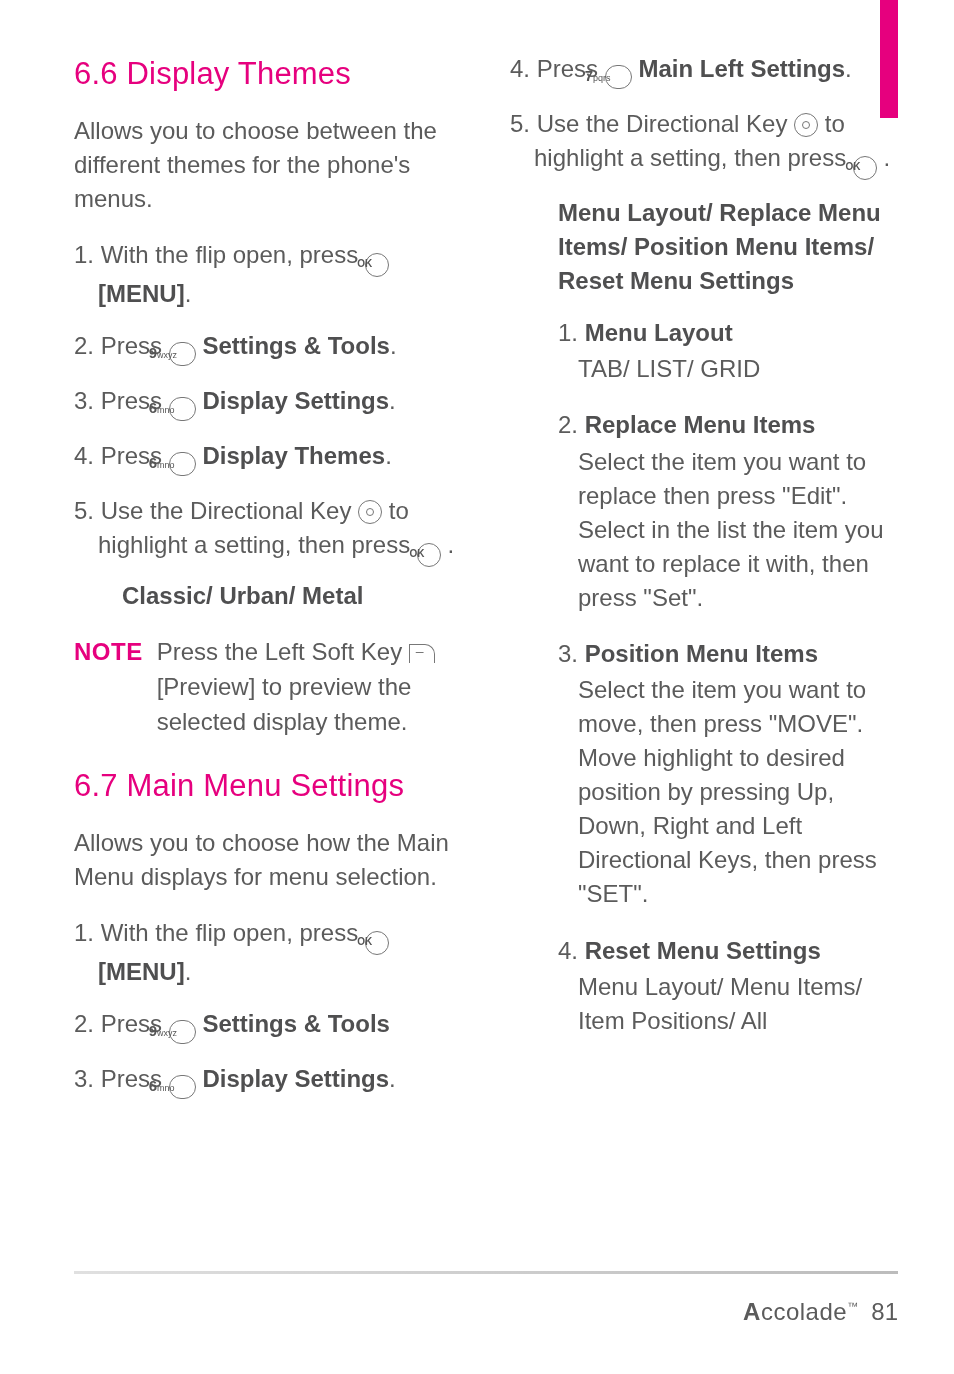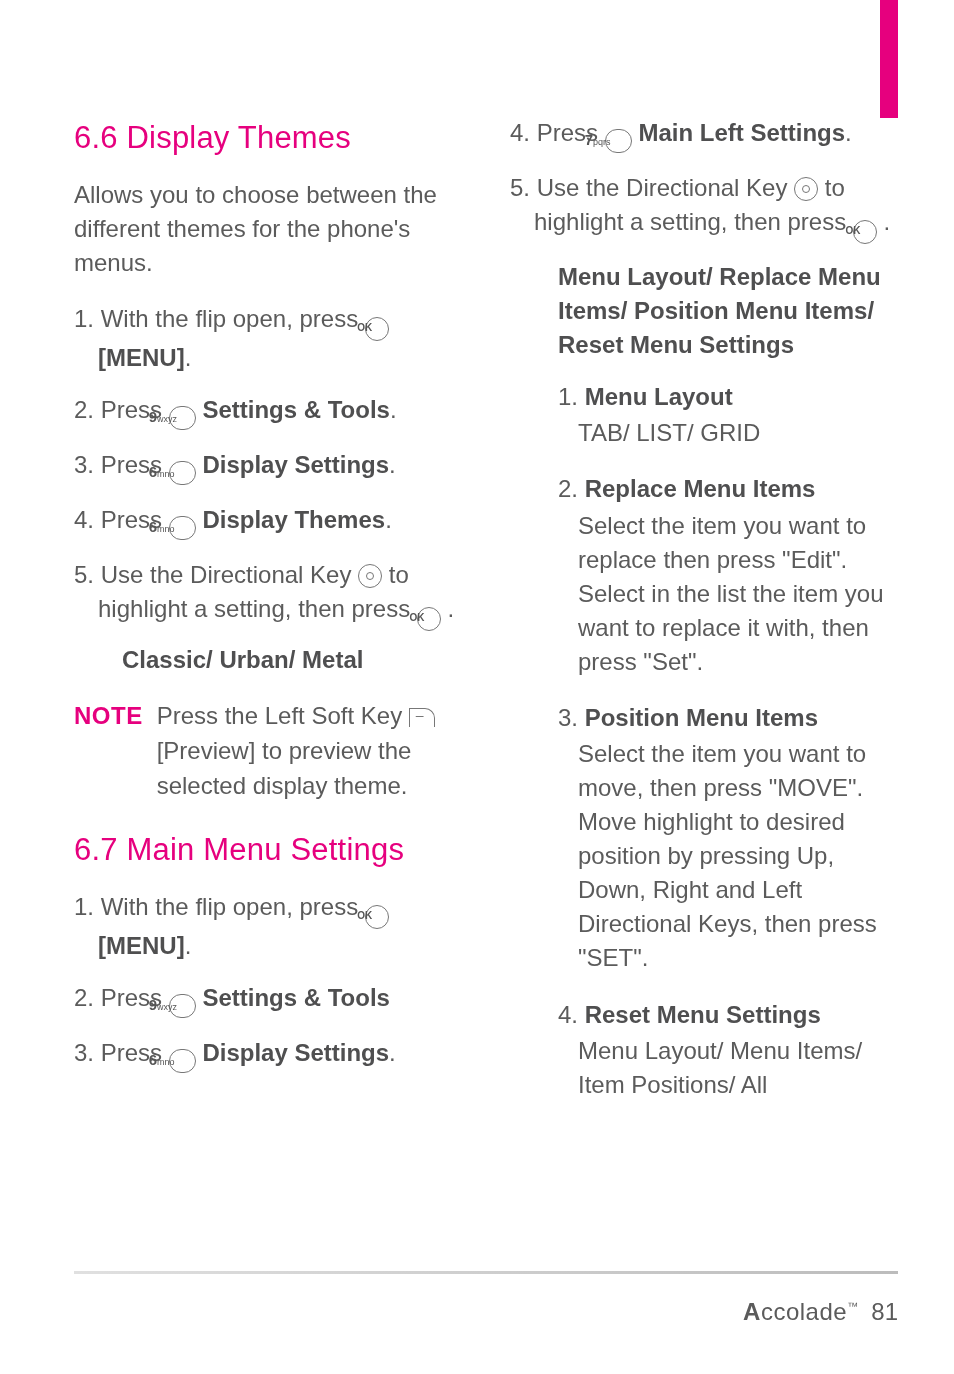--- a/index.html
+++ b/index.html
@@ -1,18 +1,18 @@
 <!DOCTYPE html>
 <html><head>
 <meta charset="utf-8">
 <style>
 html,body{margin:0;padding:0}
 body{width:954px;height:1374px;font-family:"Helvetica Neue",Arial,sans-serif;color:#5b5b5b;position:relative;background:#fff}
 .tab{position:absolute;top:0;right:56px;width:18px;height:118px;background:#e6007e}
-.page{padding:116px 56px 0 74px}
+.page{padding:52px 56px 0 74px}
 .cols{display:flex;gap:48px}
 .col{flex:1;min-width:0;font-size:24px;line-height:1.42}
 h2{font-size:31px;font-weight:400;color:#e6007e;margin:0 0 18px 0;letter-spacing:.2px}
 h2.second{margin-top:22px}
 p.lead{margin:0 0 22px 0}
 ol.steps{list-style:none;margin:0;padding:0}
 ol.steps>li{margin:0 0 18px 0;padding-left:24px;text-indent:-24px}
 ol.steps>li .num{display:inline}
 .b{color:#4f4f50;font-weight:700}
 .opts{margin:12px 0 22px 24px;font-weight:700;color:#4f4f50;text-indent:0}
@@ -52,20 +52,21 @@
     <li><span class="num">4.</span> <span>Press</span> <span class="key">6<sub>mno</sub></span> <span class="b">Display Themes</span>.</li>
     <li><span class="num">5.</span> <span>Use the Directional Key</span> <span class="dir"></span> <span>to highlight a setting, then press</span> <span class="ok">OK</span> .
       <div class="opts">Classic/ Urban/ Metal</div>
     </li>
   </ol>
   <div class="note">
     <span class="lbl">NOTE</span>
     <span class="txt"><span>Press the Left Soft Key</span> <span class="soft"></span> <span>[Preview] to preview the selected display theme.</span></span>
   </div>
   <h2 class="second">6.7 Main Menu Settings</h2>
+  <p class="lead">Allows you to choose how the Main Menu displays for menu selection.</p>
   <ol class="steps">
     <li><span class="num">1.</span> <span>With the flip open, press</span> <span class="ok">OK</span> <span class="b">[MENU]</span>.</li>
     <li><span class="num">2.</span> <span>Press</span> <span class="key">9<sub>wxyz</sub></span> <span class="b">Settings &amp; Tools</span></li>
     <li><span class="num">3.</span> <span>Press</span> <span class="key">6<sub>mno</sub></span> <span class="b">Display Settings</span>.</li>
   </ol>
 </div>
 <div class="col">
   <ol class="steps">
     <li><span class="num">4.</span> <span>Press</span> <span class="key">7<sub>pqrs</sub></span> <span class="b">Main Left Settings</span>.</li>
     <li><span class="num">5.</span> <span>Use the Directional Key</span> <span class="dir"></span> <span>to highlight a setting, then press</span> <span class="ok">OK</span> .

